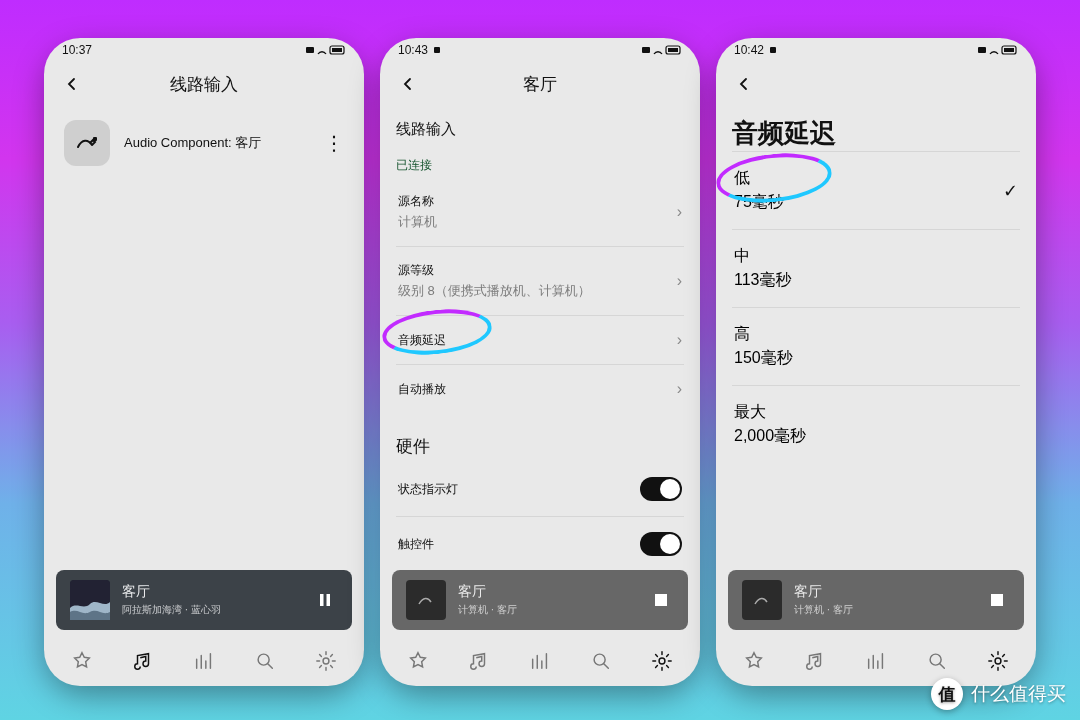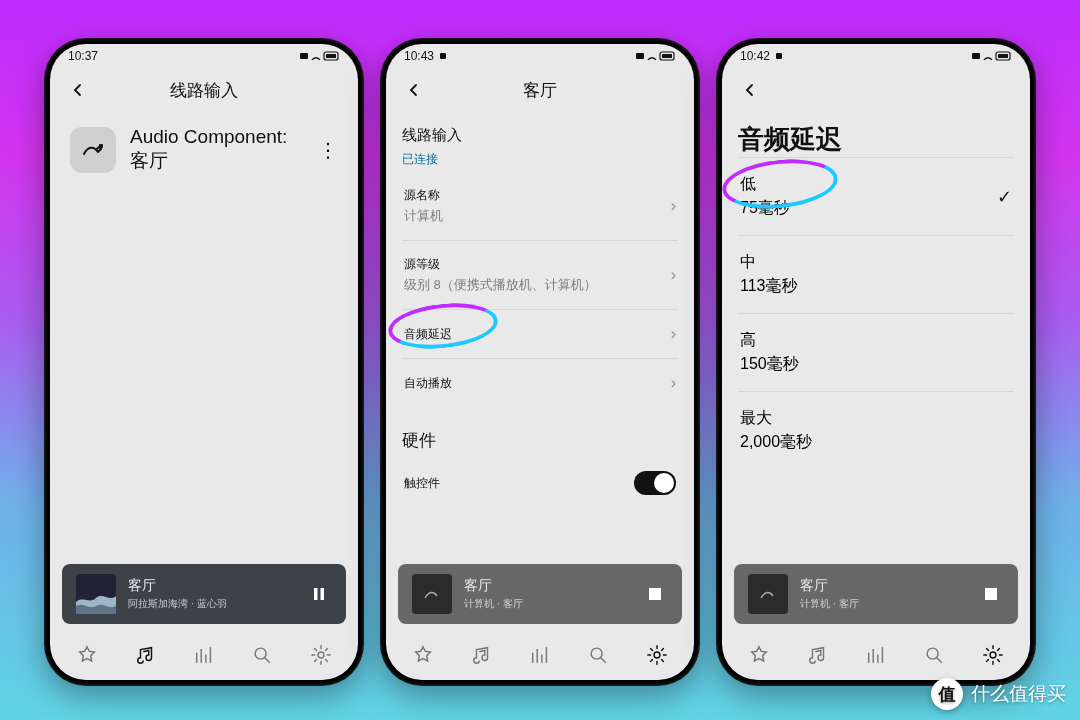--- a/index.html
+++ b/index.html
@@ -1,42 +1,42 @@
 <!DOCTYPE html>
 <html><head>
 <meta charset="utf-8">
 <style>
   *{box-sizing:border-box;margin:0;padding:0;font-family:-apple-system,"PingFang SC","Microsoft YaHei",sans-serif;-webkit-font-smoothing:antialiased}
   body{width:1080px;height:720px;overflow:hidden;background:linear-gradient(180deg,#bf2cff 0%,#d235ee 22%,#a85ef0 45%,#6fb1e9 70%,#5fd4e3 100%)}
   .stage{position:relative;width:1080px;height:720px}
-  .phone{position:absolute;top:38px;width:320px;height:648px;border-radius:42px;background:#000;padding:6px;box-shadow:0 10px 30px rgba(0,0,0,.35),inset 0 0 4px rgba(255,255,255,.25)}
+  .phone{position:absolute;top:38px;width:320px;height:648px;border-radius:42px;background:#000;box-shadow:0 10px 30px rgba(0,0,0,.35),inset 0 0 4px rgba(255,255,255,.25)}
   .phone.p1{left:44px}
   .phone.p2{left:380px}
   .phone.p3{left:716px}
   .screen{position:relative;width:100%;height:100%;border-radius:36px;background:#e9e9e9;overflow:hidden;display:flex;flex-direction:column}
   .statusbar{height:24px;display:flex;align-items:center;justify-content:space-between;padding:0 18px;font-size:12px;color:#111}
   .sb-right{display:flex;align-items:center;gap:2px}
   .sb-right svg{display:block}
   .sb-left{display:flex;align-items:center;gap:6px}
   .sq{width:6px;height:6px;background:#111;border-radius:1px}
 
   .titlebar{height:44px;display:flex;align-items:center;padding:0 14px;position:relative}
   .titlebar .back{width:28px;height:28px;display:flex;align-items:center;justify-content:center;color:#111}
   .titlebar .ttl{position:absolute;left:0;right:0;text-align:center;font-size:17px;color:#111;pointer-events:none}
   .content{flex:1;overflow:hidden;padding:0 16px}
 
   
   .row-card{display:flex;align-items:center;gap:14px;padding:8px 4px;margin-top:6px}
   .iconbox{width:46px;height:46px;border-radius:12px;background:#cfcfcf;display:flex;align-items:center;justify-content:center}
-  .row-label{flex:1;font-size:19px;color:#111}
+  .row-label{flex:1;font-size:13px;color:#111}
   .kebab{width:20px;text-align:center;font-size:20px;color:#111;line-height:10px}
 
   
   .sec-head{font-size:15px;color:#111;margin-top:14px}
-  .sec-sub{font-size:12px;color:#0369a1;margin-top:6px}
+  .sec-sub{font-size:12px;color:#14532d;margin-top:18px}
   .list{margin-top:4px}
   .lrow{position:relative;display:flex;align-items:center;justify-content:space-between;padding:15px 2px;border-top:1px solid rgba(0,0,0,.08)}
   .lrow:first-child{border-top:none}
   .lrow .txts{display:flex;flex-direction:column;gap:3px}
   .lrow .l1{font-size:12px;color:#111}
   .lrow .l2{font-size:13px;color:#7c7c7c}
   .chev{color:#8a8a8a}
   .hw-head{font-size:17px;font-weight:400;color:#111;margin-top:22px;margin-bottom:4px}
   .toggle{width:42px;height:24px;border-radius:12px;background:#111;position:relative}
   .toggle::after{content:"";position:absolute;right:2px;top:2px;width:20px;height:20px;border-radius:50%;background:#fff}
@@ -222,20 +222,24 @@
           <div class="lrow">
             <div class="txts">
                 <span class="l1">自动播放</span>
               </div>
             <span class="chev">›</span>
           </div>
         </div>
         <div class="hw-head">硬件</div>
         <div class="list">
           <div class="lrow">
+            <span class="l1">状态指示灯</span>
+            <div class="toggle"></div>
+          </div>
+          <div class="lrow">
             <span class="l1">触控件</span>
             <div class="toggle"></div>
           </div>
         </div>
       </div>
       <div class="bottom">
         <div class="player gray">
           <div class="thumb gray">
               <svg width="20" height="20" viewBox="0 0 20 20">
                 <path d="M3 14c4-7 9-7 12-2" stroke="#aaa" stroke-width="1.5" fill="none"></path>

